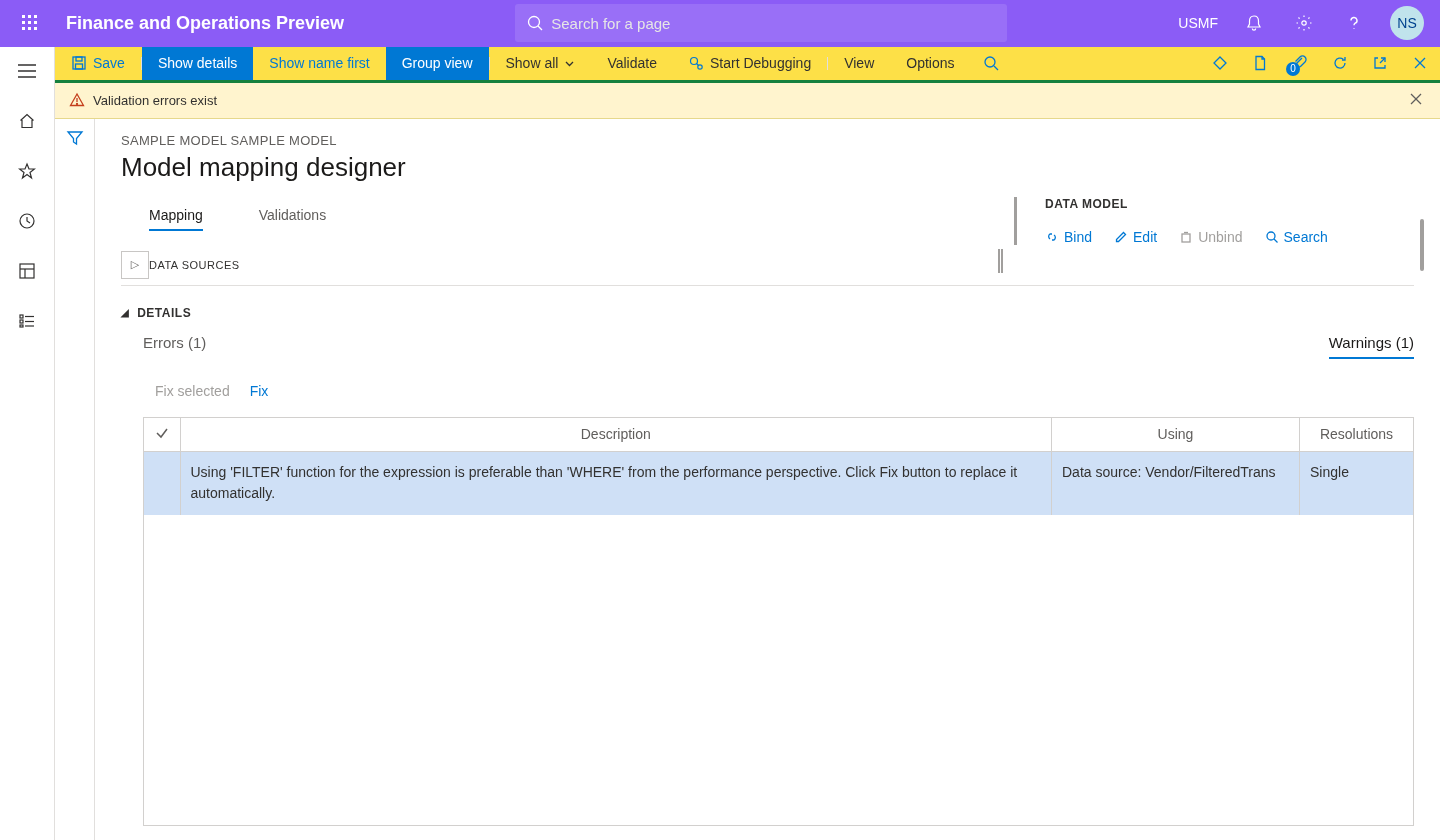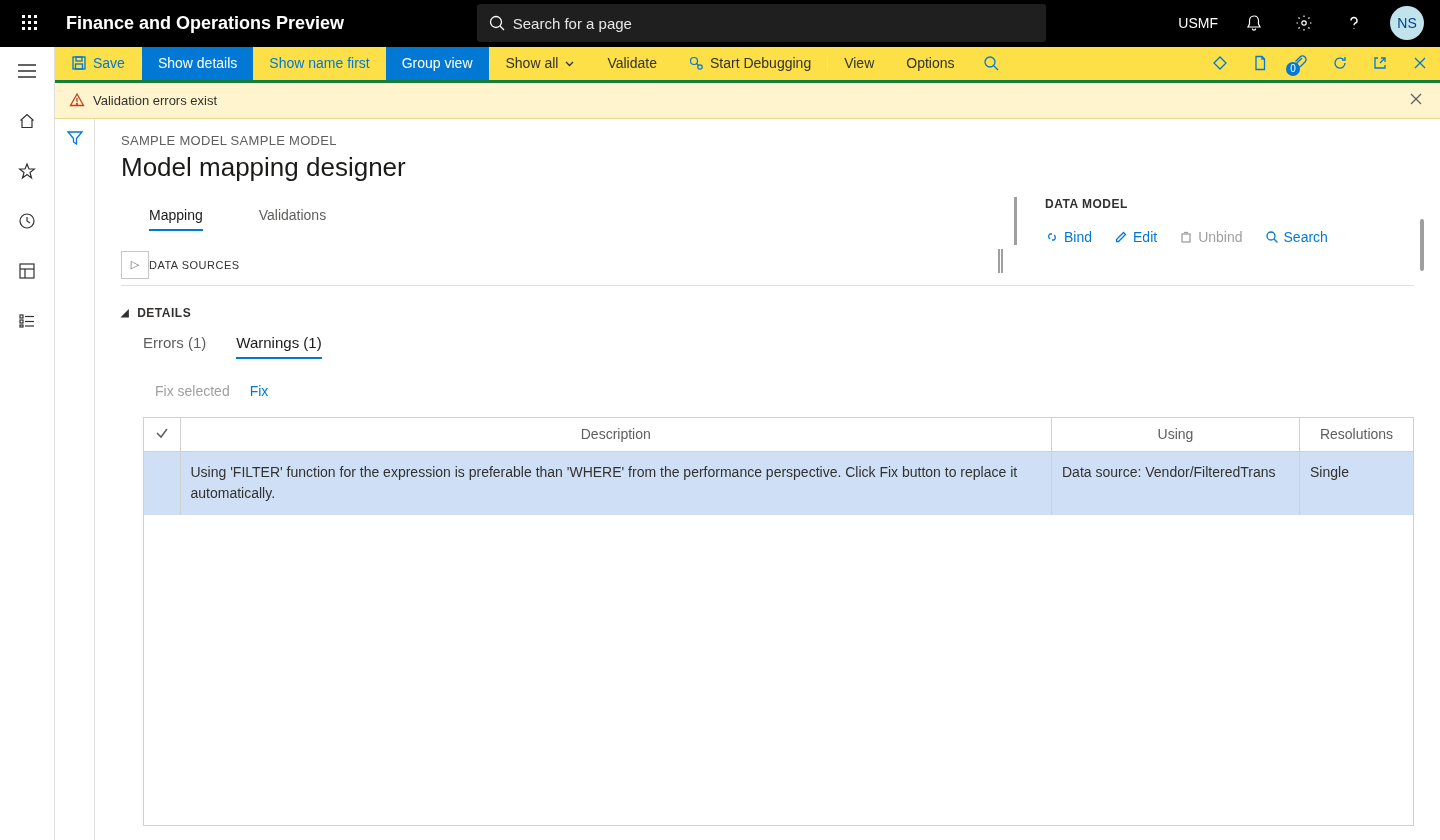--- a/index.html
+++ b/index.html
@@ -1,24 +1,24 @@
 <!DOCTYPE html>
 <html><head>
 <meta charset="utf-8">
 <style>
 * { box-sizing: border-box; margin: 0; padding: 0; }
 body { font-family: "Segoe UI", -apple-system, sans-serif; font-size: 14px; color: #323130; overflow: hidden; background: #f3f2f1; }
 .app { width: 1440px; height: 840px; display: flex; flex-direction: column; }
 
-.topbar { height: 56px; background: #000000; color: #fff; display: flex; align-items: center; padding: 0 10px; }
+.topbar { height: 56px; background: #8b5cf6; color: #fff; display: flex; align-items: center; padding: 0 10px; }
 .waffle { width: 40px; display: flex; align-items: center; justify-content: center; }
 .waffle svg { fill: #fff; }
 .appname { font-size: 18px; font-weight: 600; margin-left: 16px; }
 .searchwrap { flex: 1; display: flex; justify-content: center; }
-.searchbox { width: 569px; height: 38px; background: rgba(255,255,255,0.12); border-radius: 3px; display: flex; align-items: center; color: #fff; padding: 0 12px; }
+.searchbox { width: 492px; height: 38px; background: rgba(255,255,255,0.12); border-radius: 3px; display: flex; align-items: center; color: #fff; padding: 0 12px; }
 .searchbox input { background: transparent; border: none; color: #fff; font-size: 15px; margin-left: 8px; outline: none; flex: 1; }
 .searchbox input::placeholder { color: #e6e6e6; }
 .toputil { display: flex; align-items: center; gap: 22px; margin-right: 6px; }
 .toputil .item { color: #fff; display: flex; align-items: center; justify-content: center; width: 28px; height: 28px; }
 .avatar { width: 34px; height: 34px; border-radius: 50%; background: #c0e3ec; color: #00438f; display: flex; align-items: center; justify-content: center; font-size: 14px; font-weight: 500; }
 
 .appbody { flex: 1; display: flex; background: #fff; }
 .leftrail { width: 55px; border-right: 1px solid #e1dfdd; display: flex; flex-direction: column; align-items: center; padding-top: 12px; gap: 26px; }
 .leftrail .ico { width: 24px; height: 24px; display: flex; align-items: center; justify-content: center; color: #323130; }
 
@@ -47,21 +47,21 @@
 .ptab.active { color: #1b1a19; border-bottom: 2px solid #0078d4; }
 
 .dspanel { display: flex; align-items: center; margin-top: 20px; border-bottom: 1px solid #e1dfdd; padding-bottom: 6px; }
 .dschev { width: 28px; height: 28px; border: 1px solid #c8c6c4; display: flex; align-items: center; justify-content: center; color: #605e5c; font-size: 11px; }
 .dslabel { margin-left: 0; font-size: 11px; font-weight: 400; letter-spacing: 0.5px; color: #323130; }
 
 .details { margin-top: 20px; }
 .details .hd { display: flex; align-items: center; gap: 8px; font-size: 12px; font-weight: 700; letter-spacing: 0.5px; }
 .details .hd .tri { font-size: 10px; color: #323130; }
 
-.subtabs { display: flex; gap: 30px; margin-top: 14px; margin-left: 22px; }
+.subtabs { display: flex; gap: 14px; margin-top: 14px; margin-left: 22px; justify-content: space-between; }
 .stab { font-size: 15px; color: #605e5c; padding-bottom: 6px; cursor: pointer; }
 .stab.active { color: #1b1a19; border-bottom: 2px solid #0078d4; }
 
 .fixbar { display: flex; gap: 20px; margin-top: 24px; margin-left: 34px; font-size: 14px; align-items: center; }
 .fixbar .dis { color: #a19f9d; }
 .fixbar .lnk { color: #0078d4; cursor: pointer; }
 
 .gridwrap { margin-top: 18px; margin-left: 22px; border: 1px solid #d2d0ce; border-right: none; }
 .grid { width: 100%; border-collapse: collapse; table-layout: fixed; }
 .grid th { text-align: center; font-weight: 400; color: #605e5c; padding: 8px 10px; border-right: 1px solid #d2d0ce; border-bottom: 1px solid #d2d0ce; background: #fff; font-size: 14px; }

